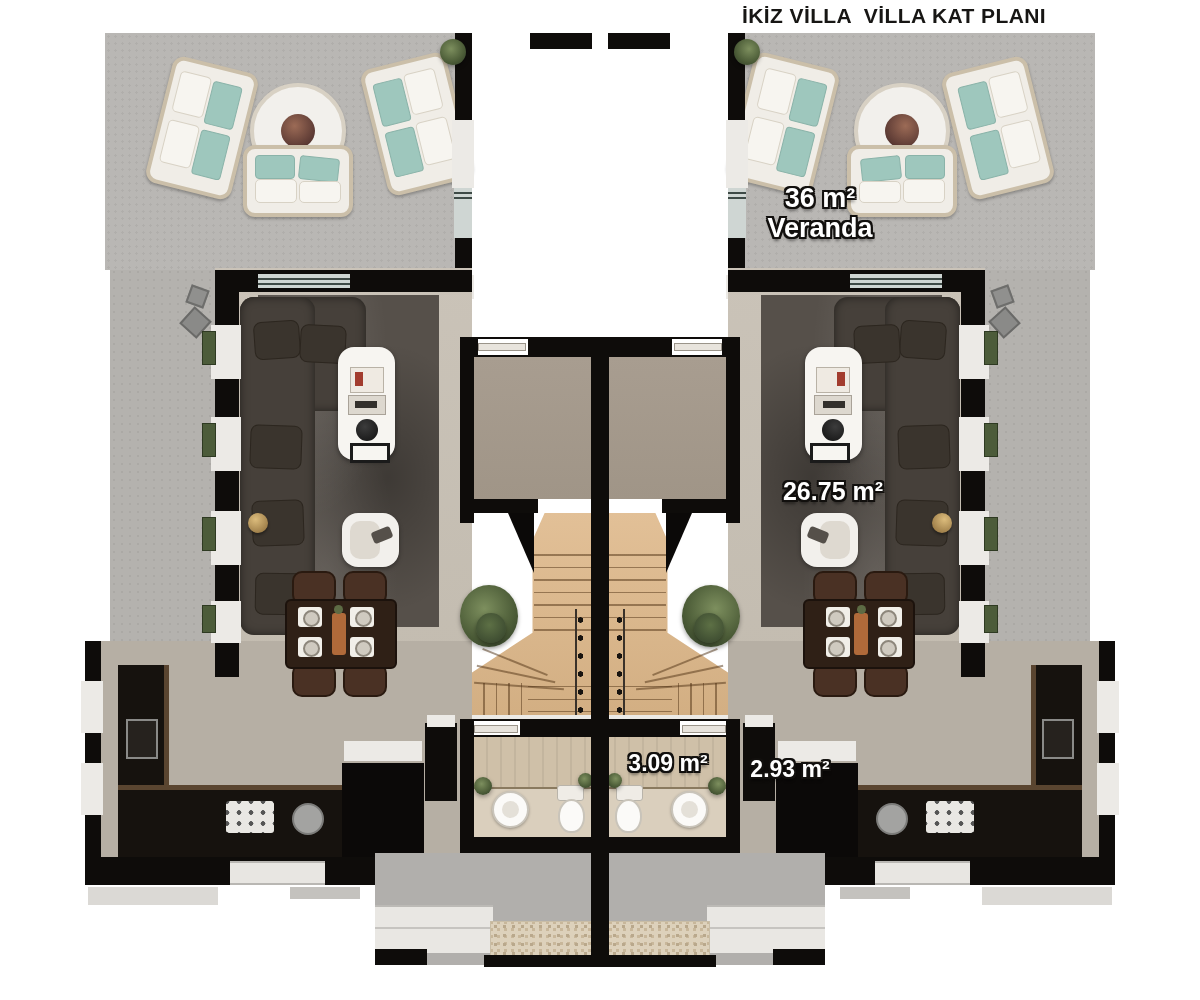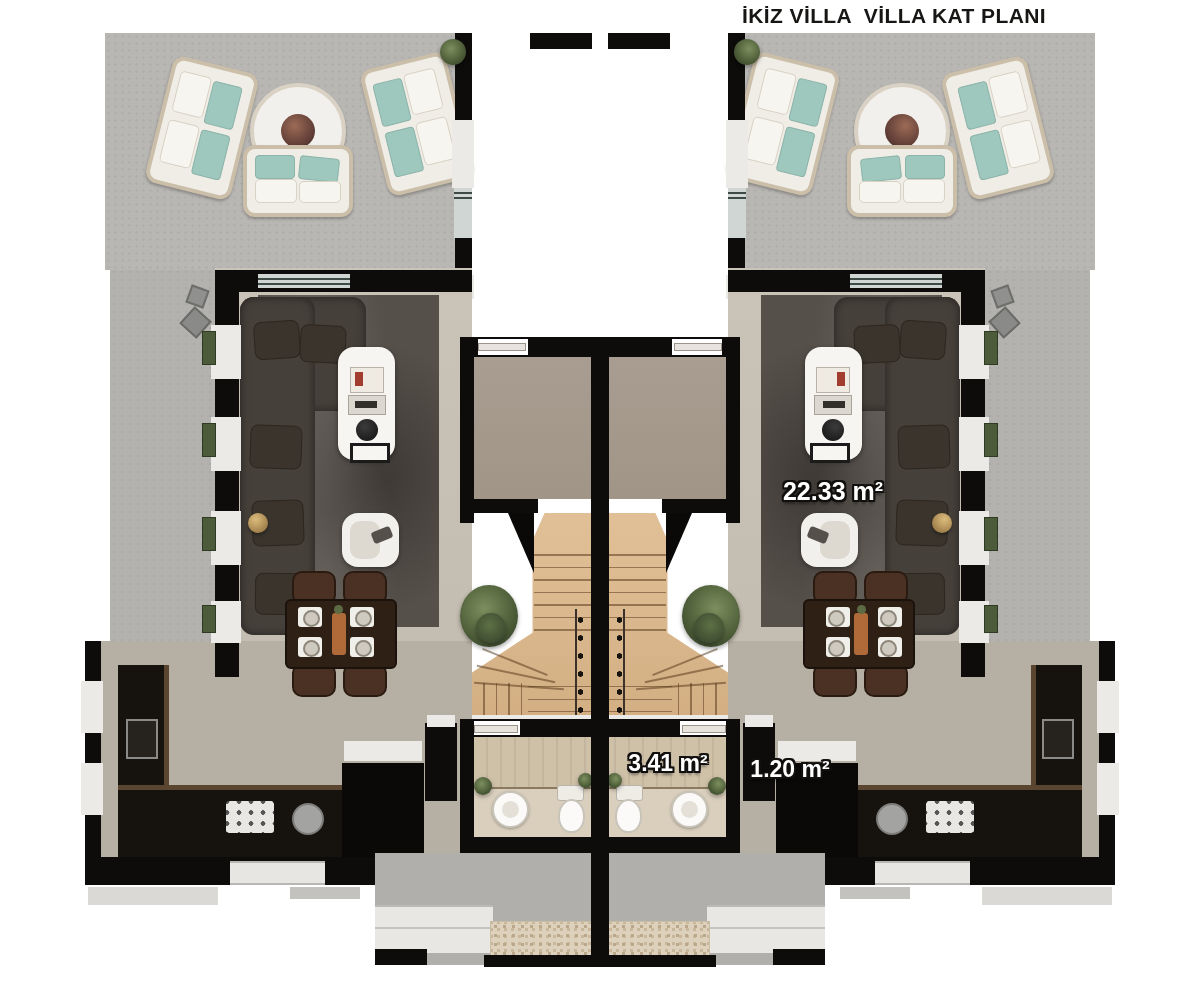--- a/index.html
+++ b/index.html
@@ -384,20 +384,24 @@
     </div>
     <div class="pebbles" style="left:410px;top:896px;width:106px;height:34px;"></div>
     <div class="wall" style="left:404px;top:930px;width:118px;height:12px;"></div>
     <div class="wall" style="left:295px;top:924px;width:52px;height:16px;"></div>
 
     <div class="wall" style="left:511px;top:312px;width:11px;height:628px;"></div>
   </div>
 
   <div id="title">İKİZ VİLLA  VİLLA KAT PLANI</div>
 
-
-  <div class="label" style="left:772px;top:477px;width:122px;font-size:25px;">22.33 m²</div>
-
-  <div class="label" style="left:616px;top:751px;width:104px;font-size:23px;">3.41 m²</div>
-
-  <div class="label" style="left:738px;top:757px;width:104px;font-size:23px;">1.20 m²</div>
+  <div class="label" style="left:745px;top:183px;width:150px;font-size:27px;">
+    <div>36 m²</div>
+    <div>Veranda</div>
+  </div>
+
+  <div class="label" style="left:772px;top:477px;width:122px;font-size:25px;">26.75 m²</div>
+
+  <div class="label" style="left:616px;top:751px;width:104px;font-size:23px;">3.09 m²</div>
+
+  <div class="label" style="left:738px;top:757px;width:104px;font-size:23px;">2.93 m²</div>
 
 </div>
 
 </body></html>

